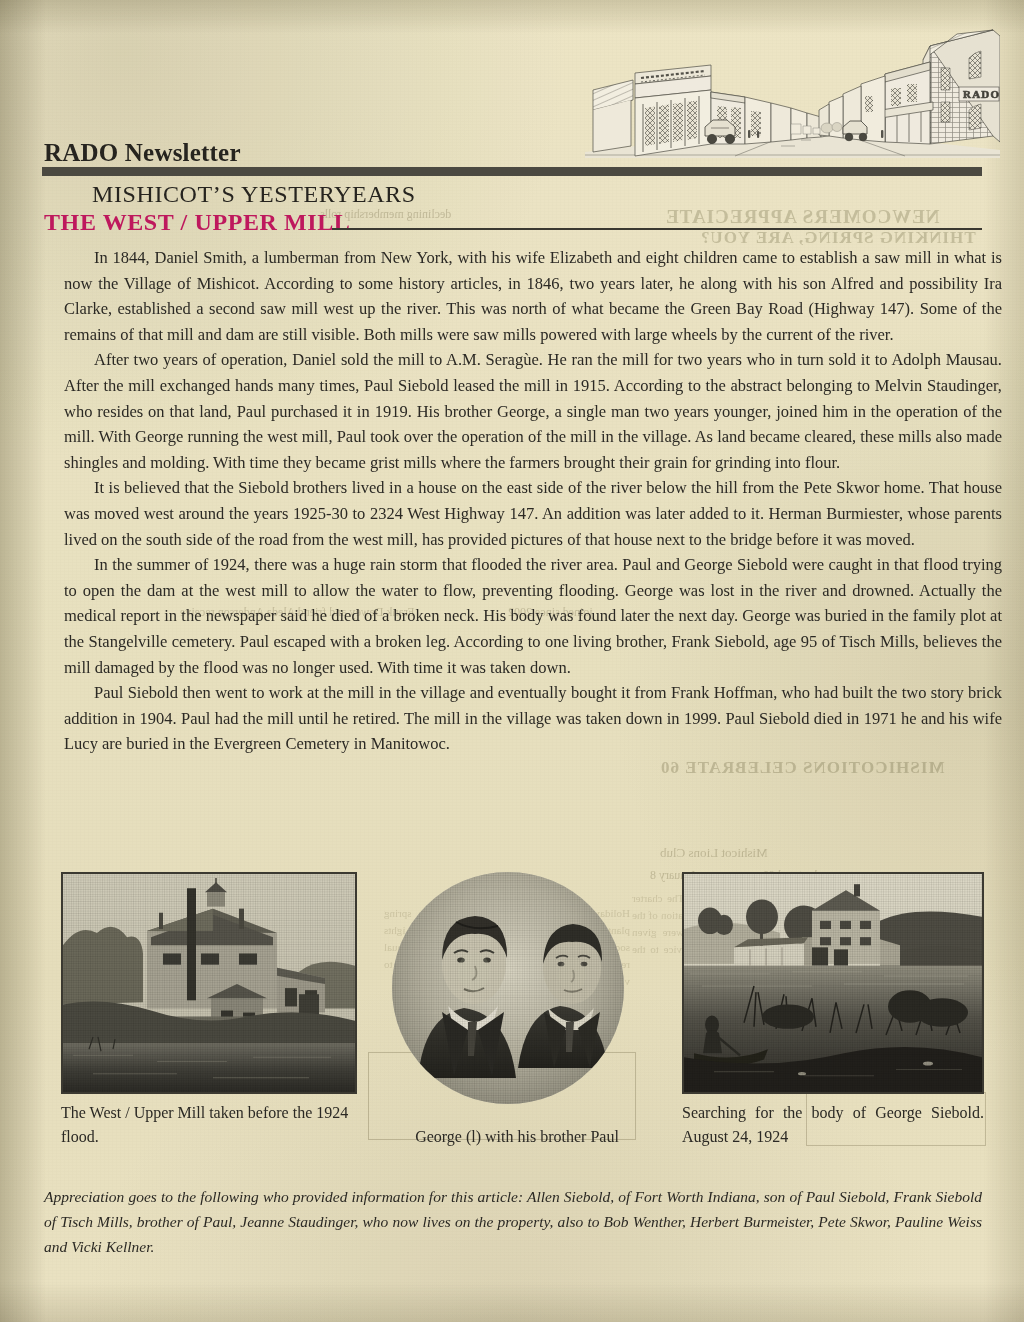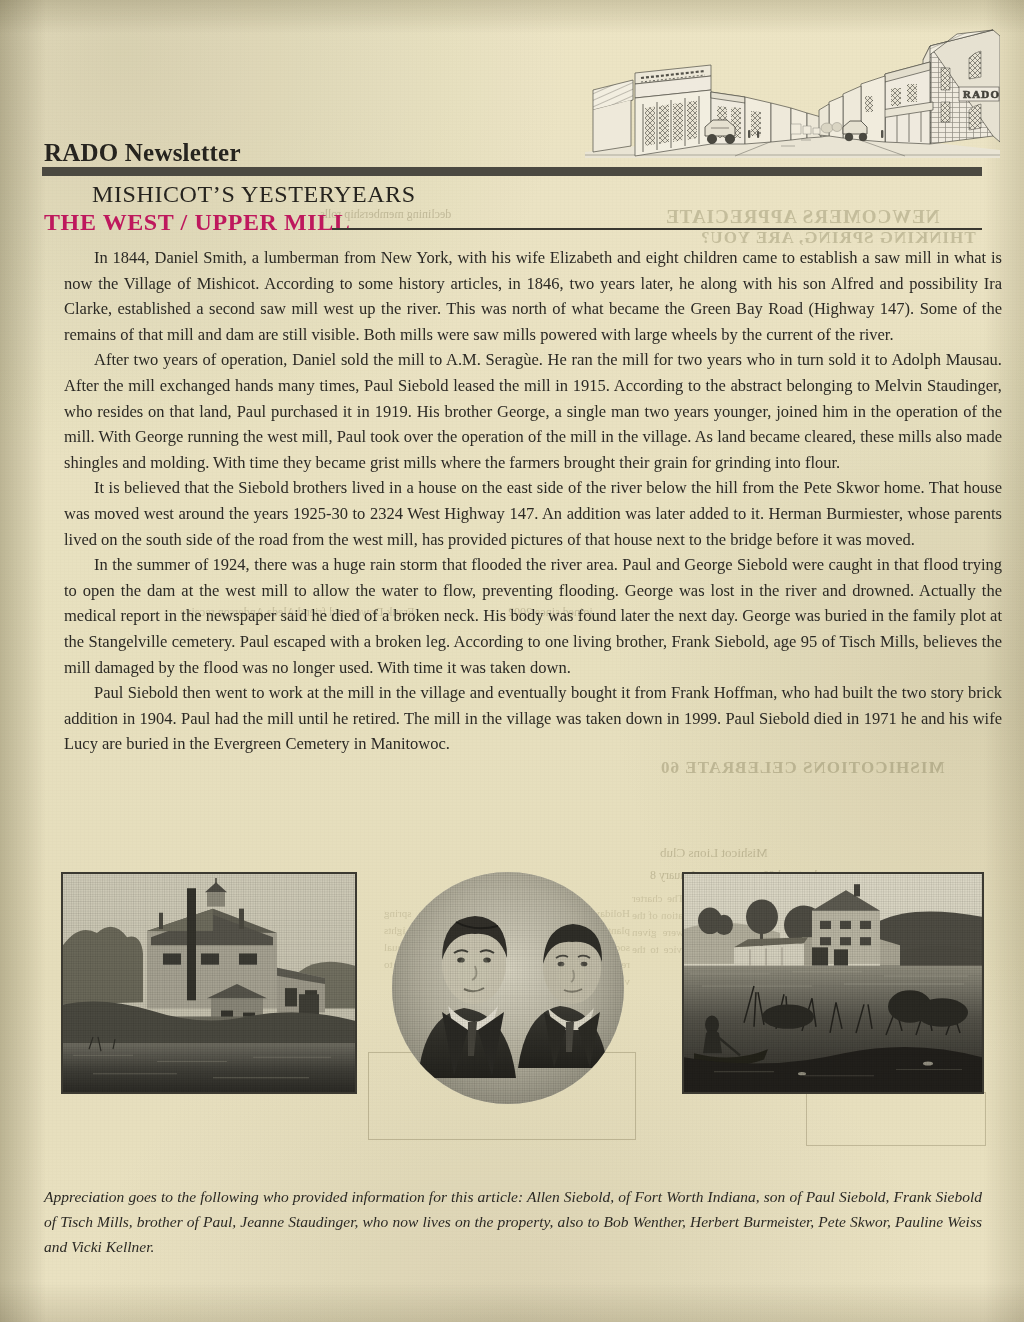--- a/index.html
+++ b/index.html
@@ -461,20 +461,21 @@
             <g stroke="#807e70" stroke-width="1" opacity="0.55">
               <path d="M10 178 h60 M94 184 h70 M190 180 h78 M30 196 h84 M150 200 h96"></path>
             </g>
 
             <g stroke="#2e2d27" stroke-width="1.2">
               <path d="M26 172 l4 -12 M38 174 l-3 -14 M50 172 l2 -10"></path>
             </g>
           </svg>
           <div class="halftone"></div>
         </div>
+        <figcaption class="cap">The West / Upper Mill taken before the 1924 flood.</figcaption>
       </figure>
 
       <figure class="fig fig-mid" style="margin:0;">
         <div class="circle-photo">
           <svg viewBox="0 0 232 232" width="100%" height="100%">
             <defs>
               <radialGradient id="vign" cx="50%" cy="42%" r="62%">
                 <stop offset="0%" stop-color="#d8d4c2"></stop>
                 <stop offset="58%" stop-color="#b6b2a0"></stop>
                 <stop offset="100%" stop-color="#8d8a7b"></stop>
@@ -533,20 +534,21 @@
 
               <path d="M72 117 q10 5 20 -1" stroke="#6a6759" stroke-width="2" fill="none"></path>
 
               <ellipse cx="82" cy="100" rx="16" ry="20" fill="#d6d1bd" opacity="0.16"></ellipse>
             </g>
 
             <rect width="232" height="232" fill="none"></rect>
           </svg>
           <div class="halftone"></div>
         </div>
+        <figcaption class="cap cap-mid">George (l) with his brother Paul</figcaption>
       </figure>
 
       <figure class="fig fig-right" style="margin:0;">
         <div class="photo-frame sq">
           <svg viewBox="0 0 298 214" width="100%" height="100%" preserveAspectRatio="none">
             <defs>
               <linearGradient id="sky2" x1="0" y1="0" x2="0" y2="1">
                 <stop offset="0%" stop-color="#dcd8c6"></stop>
                 <stop offset="100%" stop-color="#cbc7b4"></stop>
               </linearGradient>
@@ -624,20 +626,21 @@
             <g stroke="#6e6b5e" stroke-width="1" opacity="0.4">
               <path d="M30 194 h60 M120 198 h70 M212 192 h66"></path>
             </g>
             <g fill="#b9b5a3" opacity="0.75">
               <ellipse cx="244" cy="186" rx="5" ry="2"></ellipse>
               <ellipse cx="118" cy="196" rx="4" ry="1.6"></ellipse>
             </g>
           </svg>
           <div class="halftone"></div>
         </div>
+        <figcaption class="cap cap-right">Searching for the body of George Siebold.  August 24, 1924</figcaption>
       </figure>
     </div>
 
     <div class="appreciation">Appreciation goes to the following who provided information for this article:  Allen Siebold, of Fort Worth Indiana, son of Paul Siebold, Frank Siebold of Tisch Mills, brother of Paul, Jeanne Staudinger, who now lives on the property, also to Bob Wenther, Herbert Burmeister, Pete Skwor, Pauline Weiss and Vicki Kellner.</div>
   </div>
 
   <div class="paper-tone"></div>
   <div class="paper-grain"></div>
   <div class="crease crease-v"></div>
   <div class="crease crease-top"></div>

